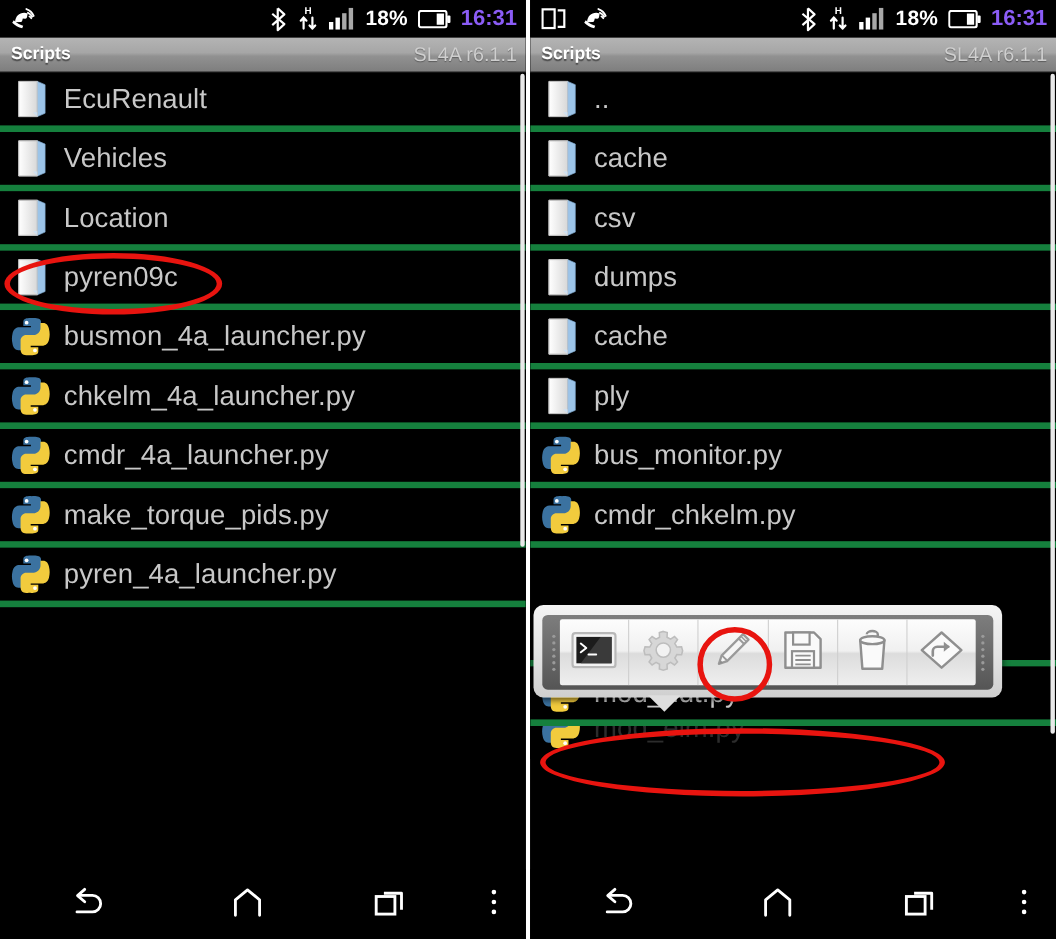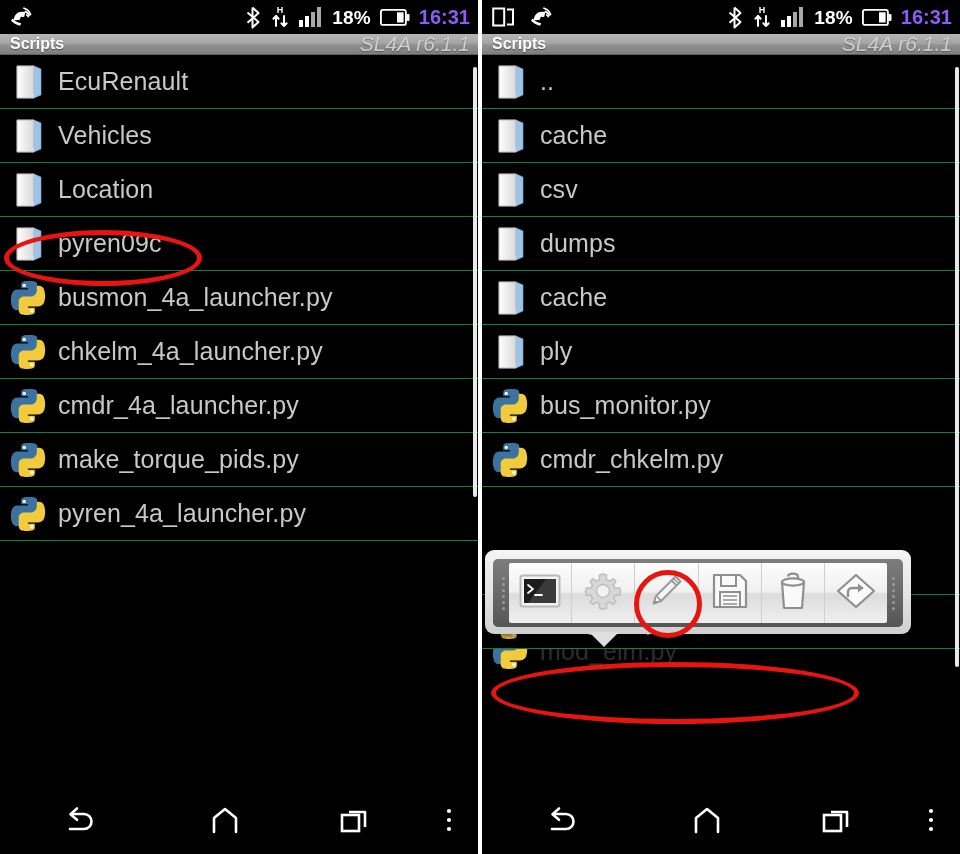--- a/index.html
+++ b/index.html
@@ -48,49 +48,48 @@
     font-size: 19px;
     font-weight: bold;
     letter-spacing: 0.2px;
     color: #fff;
     line-height: 1;
   }
   .sb-time { font-size: 20px; font-weight: bold; color: #8b5cf6; line-height: 1; }
 
   
   .titlebar {
-    height: 21px;
+    height: 32px;
     background: linear-gradient(to bottom, #b4b4b4 0%, #a6a6a6 45%, #919191 55%, #7e7e7e 100%);
     display: flex;
     align-items: center;
     padding: 0 8px 0 10px;
     border-bottom: 1px solid #5e5e5e;
   }
   .title-text {
     font-size: 16px;
     font-weight: bold;
     color: #ffffff;
     text-shadow: 0 1px 1px rgba(0,0,0,.45);
   }
   .title-version {
     margin-left: auto;
-    font-size: 21px;
+    font-size: 18px;
     color: #cfcfcf;
     text-shadow: 0 1px 1px rgba(0,0,0,.35);
-    font-style: italic;
   }
 
   
   .list { position: relative; background: #000; }
   .row {
     height: 54px;
     display: flex;
     align-items: center;
     padding-left: 8px;
-    border-bottom: 1px solid #15803d;
+    border-bottom: 6px solid #15803d;
     background: #000;
   }
   .row-icon {
     width: 40px; height: 40px;
     flex: 0 0 40px;
     margin-right: 10px;
     position: relative;
   }
   .row-label {
     font-size: 25px;

